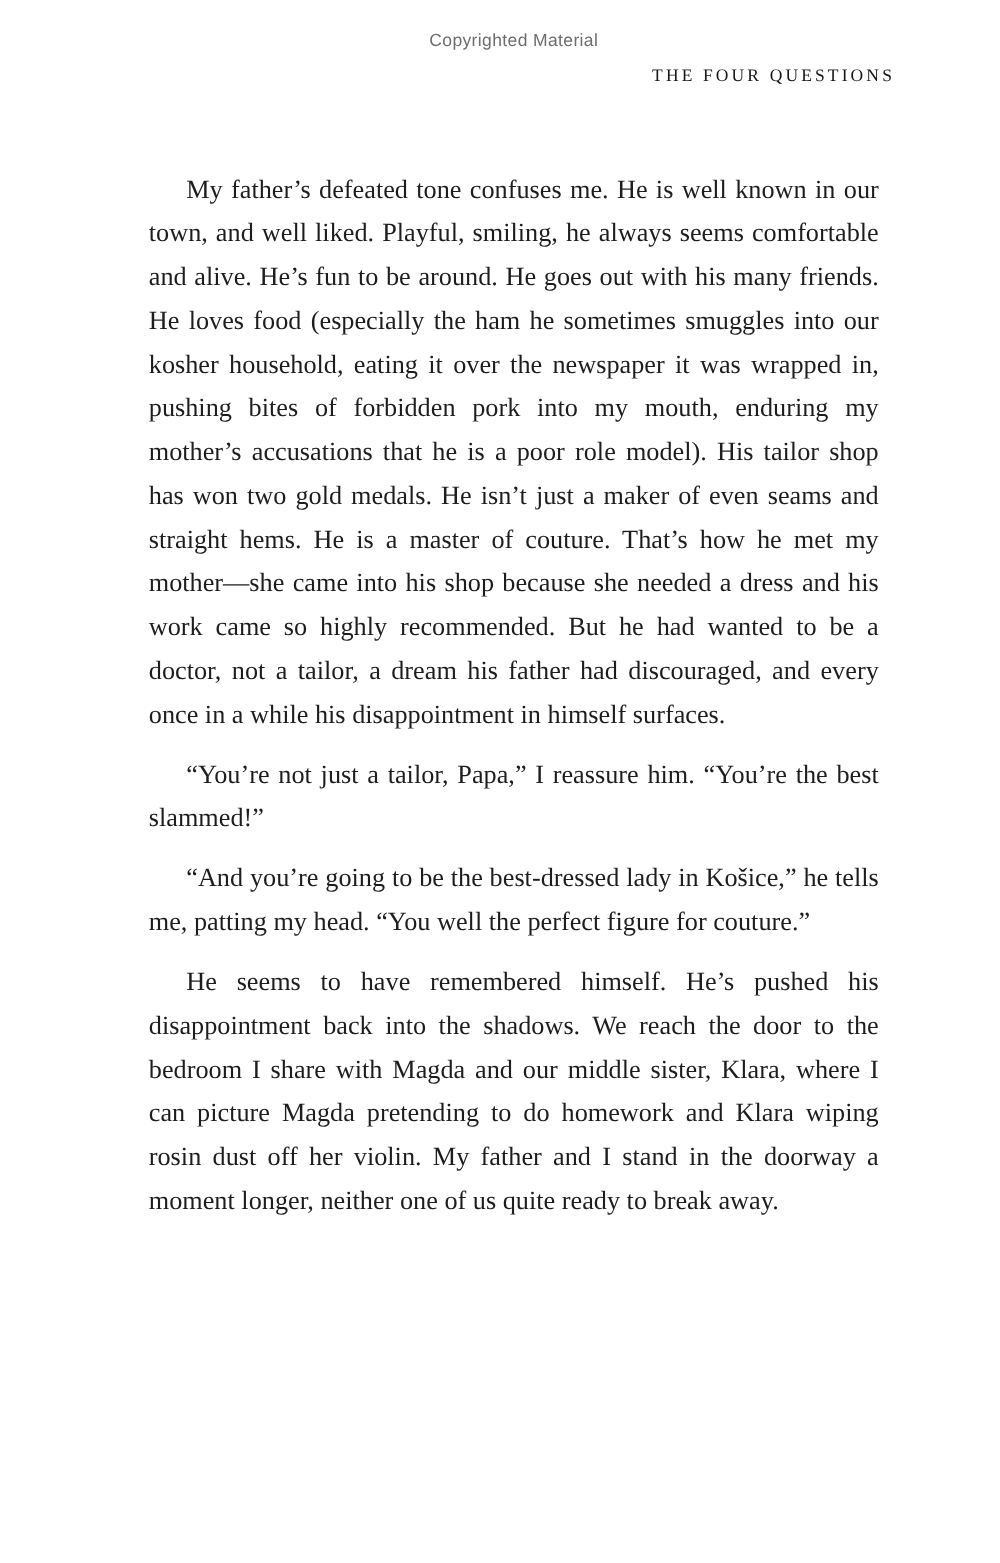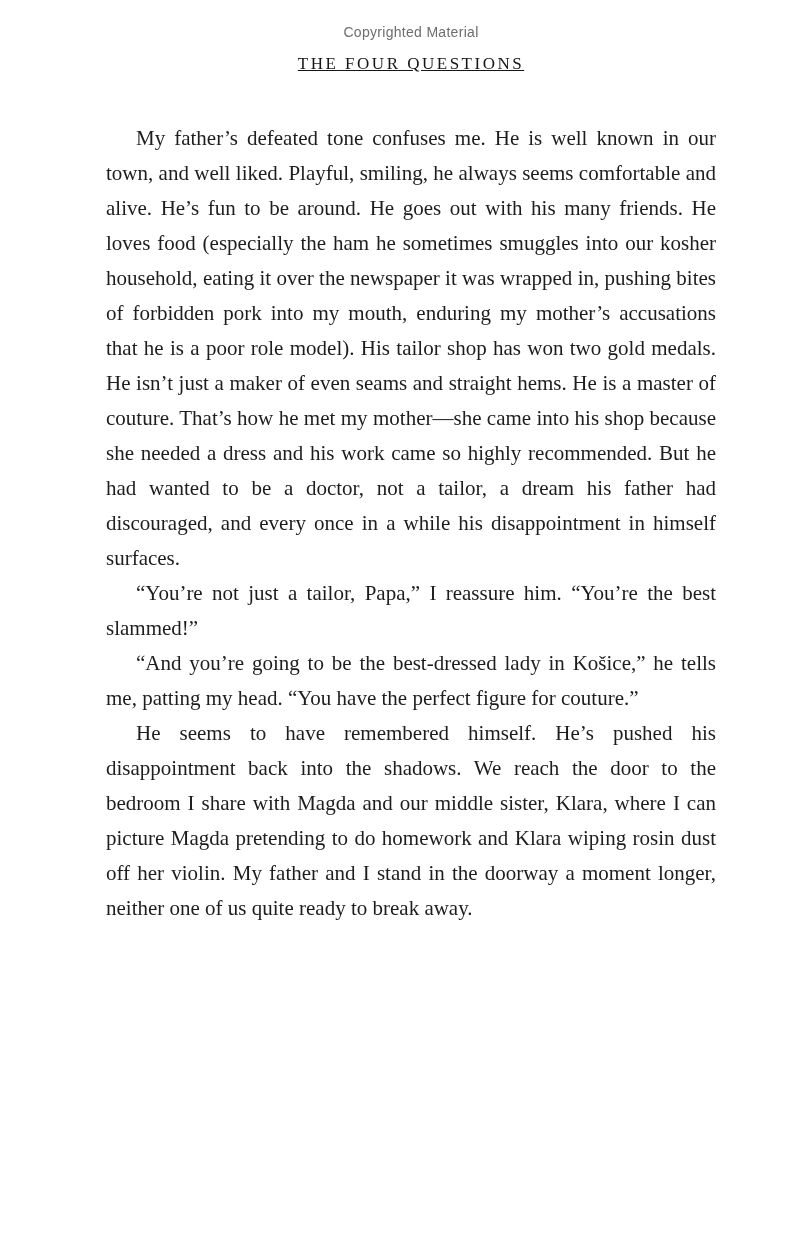--- a/index.html
+++ b/index.html
@@ -23,34 +23,33 @@
   .copyright-top {
     top: 24px;
     text-align: center;
     font-family: "Liberation Sans", sans-serif;
     font-size: 14px;
     letter-spacing: 0.3px;
     color: #6d6d6d;
   }
   .chapter-title {
     top: 54px;
-    text-align: center;
+    text-align: right;
     font-family: "Liberation Serif", serif;
-    font-size: 17px;
+    font-size: 14px;
     font-weight: 400;
     letter-spacing: 2.5px;
     color: #161616;
     margin: 0;
-    text-decoration: underline;
   }
   .body-text {
     top: 121px;
   }
   .body-text p {
-    margin: 0;
+    margin: 13px;
     text-indent: 30px;
     text-align: justify;
     text-align-last: left;
     font-size: 21px;
     line-height: 35px;
     color: #1d1d1d;
   }
   .page-number {
     top: 1128px;
     text-align: center;
@@ -71,21 +70,21 @@
 
 <div class="page">
 
   <div class="column copyright-top">Copyrighted Material</div>
 
   <h1 class="column chapter-title">THE FOUR QUESTIONS</h1>
 
   <main class="column body-text">
     <p>My father’s defeated tone confuses me. He is well known in our town, and well liked. Playful, smiling, he always seems comfortable and alive. He’s fun to be around. He goes out with his many friends. He loves food (especially the ham he sometimes smuggles into our kosher household, eating it over the newspaper it was wrapped in, pushing bites of forbidden pork into my mouth, enduring my mother’s accusations that he is a poor role model). His tailor shop has won two gold medals. He isn’t just a maker of even seams and straight hems. He is a master of couture. That’s how he met my mother—she came into his shop because she needed a dress and his work came so highly recommended. But he had wanted to be a doctor, not a tailor, a dream his father had discouraged, and every once in a while his disappointment in himself surfaces.</p>
     <p>“You’re not just a tailor, Papa,” I reassure him. “You’re the best slammed!”</p>
-    <p>“And you’re going to be the best-dressed lady in Košice,” he tells me, patting my head. “You have the perfect figure for couture.”</p>
+    <p>“And you’re going to be the best-dressed lady in Košice,” he tells me, patting my head. “You well the perfect figure for couture.”</p>
     <p>He seems to have remembered himself. He’s pushed his disappointment back into the shadows. We reach the door to the bedroom I share with Magda and our middle sister, Klara, where I can picture Magda pretending to do homework and Klara wiping rosin dust off her violin. My father and I stand in the doorway a moment longer, neither one of us quite ready to break away.</p>
   </main>
 
   <div class="column page-number">17</div>
 
   <div class="column copyright-bottom">Copyrighted Material</div>
 
 </div>
 
 </body></html>

